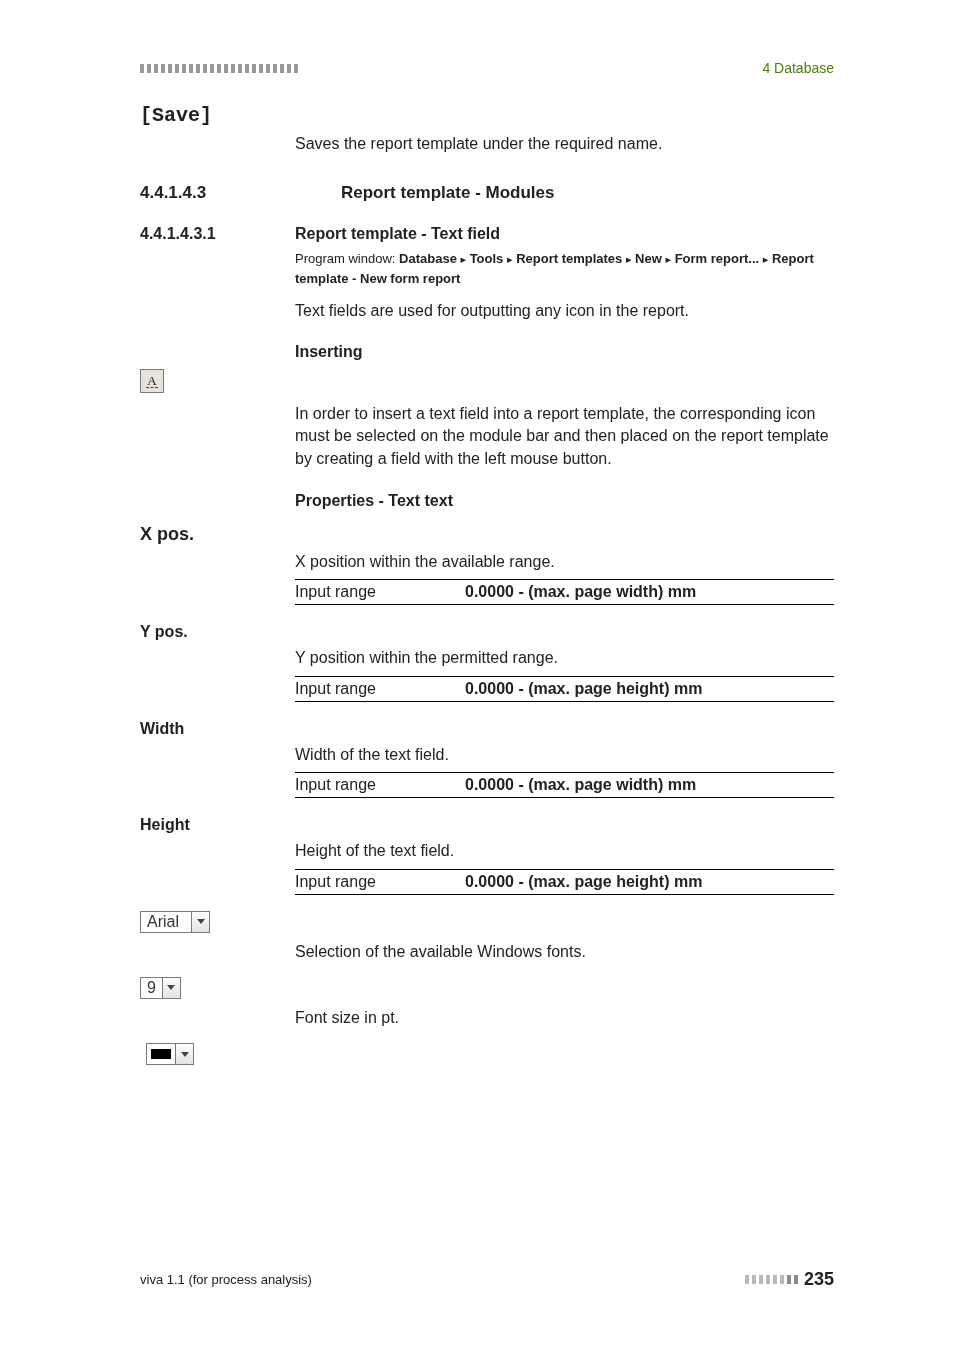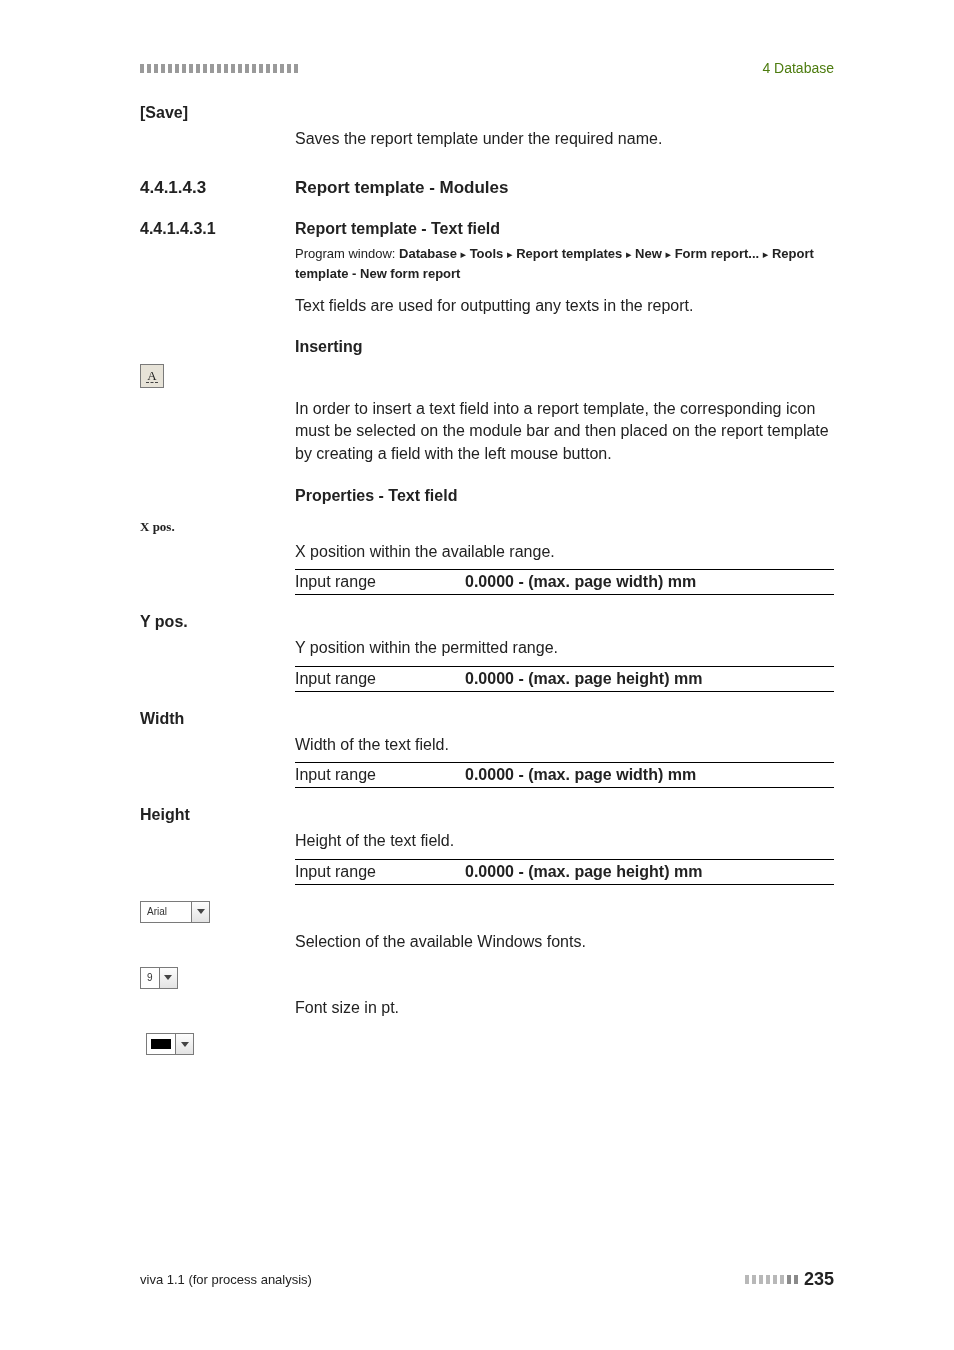--- a/index.html
+++ b/index.html
@@ -22,21 +22,21 @@
   .crumb b { font-weight: 700; }
   .section-gap { margin-top: 18px; }
   .table { width: 100%; border-collapse: collapse; }
   .table tr { border-top: 1px solid #000; border-bottom: 1px solid #000; }
   .table td { padding: 3px 0; font-size: 16px; }
   .table td:first-child { font-weight: 300; width: 170px; }
   .table td:last-child { font-weight: 700; }
   .icon-box { width: 24px; height: 24px; border: 1px solid #7a7a7a; background: #e7e3d8; display: inline-flex; align-items: center; justify-content: center; font-family: "Times New Roman", serif; font-size: 13px; font-weight: 400; }
   .icon-box span { border-bottom: 1px dashed #444; padding: 0 1px; line-height: 1; }
   .dropdown { display: inline-flex; align-items: stretch; border: 1px solid #7a7a7a; background: #fff; height: 22px; font-family: "Segoe UI", Tahoma, sans-serif; color:#333; }
-  .dropdown .dd-text { padding: 1px 6px; font-size: 10px; display: flex; align-items: center; text-align: center; }
+  .dropdown .dd-text { padding: 1px 6px; font-size: 16px; display: flex; align-items: center; text-align: center; }
   .dropdown .dd-arrow { width: 18px; border-left: 1px solid #7a7a7a; background: linear-gradient(#fdfdfd,#e3e3e3); display: flex; align-items: center; justify-content: center; }
   .dropdown .dd-arrow svg { width: 8px; height: 5px; }
   .dd-narrow .dd-text { min-width: 14px; }
   .color-swatch { width: 20px; height: 10px; background: #000; margin: auto 4px; }
   .footer { position: absolute; left: 140px; right: 120px; bottom: 60px; display: flex; justify-content: space-between; align-items: center; font-size: 13px; }
   .footer-right { display: flex; align-items: center; gap: 6px; }
   .footer-ticks { display: flex; gap: 3px; }
   .footer .tick { width: 4px; height: 9px; background: #b8b8b8; }
   .footer .tick.dark { background: #8a8a8a; }
   .pagenum { font-weight: 700; font-size: 18px; }
@@ -70,56 +70,56 @@
         <div class="tick"></div>
         <div class="tick"></div>
         <div class="tick"></div>
         <div class="tick"></div>
         <div class="tick"></div>
     </div>
     <div class="header-right">4 Database</div>
   </div>
 
   <div class="row">
-    <div class="gutter bold" style="font-size:16px;">[Save]</div>
+    <div class="gutter bold" style="font-size:20px;font-family:Liberation Mono, monospace;">[Save]</div>
   </div>
   <div class="indent body-text-light" style="margin-top:6px;">Saves the report template under the required name.</div>
 
-  <div class="row section-gap" style="margin-top:28px;">
+  <div class="row section-gap" style="margin-top:28px;gap:46px;">
     <div class="gutter"><span class="h-num">4.4.1.4.3</span></div>
     <div class="content"><span class="h-title">Report template - Modules</span></div>
   </div>
 
   <div class="row" style="margin-top:22px;">
     <div class="gutter"><span class="h-num" style="font-size:16px;">4.4.1.4.3.1</span></div>
     <div class="content"><span class="h-sub">Report template - Text field</span></div>
   </div>
   <div class="indent crumb" style="margin-top:4px;">
     <span>Program window: </span><b>Database</b> <span class="arrow">▸</span> <b>Tools</b> <span class="arrow">▸</span> <b>Report templates</b> <span class="arrow">▸</span> <b>New</b> <span class="arrow">▸</span> <b>Form report...</b> <span class="arrow">▸</span> <b>Report template - New form report</b>
   </div>
-  <div class="indent body-text-light" style="margin-top:12px;">Text fields are used for outputting any texts in the report.</div>
+  <div class="indent body-text-light" style="margin-top:12px;">Text fields are used for outputting any icon in the report.</div>
 
   <div class="indent" style="margin-top:20px;">
     <span class="h-sub">Inserting</span>
   </div>
   <div class="row" style="margin-top:8px;">
     <div class="gutter">
       <div class="icon-box">
           <span>A</span>
         </div>
     </div>
   </div>
   <div class="indent body-text-light" style="margin-top:10px;">In order to insert a text field into a report template, the corresponding icon must be selected on the module bar and then placed on the report template by creating a field with the left mouse button.</div>
 
   <div class="indent" style="margin-top:22px;">
-    <span class="h-sub">Properties - Text field</span>
+    <span class="h-sub">Properties - Text text</span>
   </div>
 
   <div class="row" style="margin-top:14px;">
-    <div class="gutter bold" style="font-size:13px;font-family:Liberation Serif, serif;">X pos.</div>
+    <div class="gutter bold" style="font-size:18px;">X pos.</div>
   </div>
   <div class="indent body-text-light" style="margin-top:6px;">X position within the available range.</div>
   <div class="indent" style="margin-top:6px;">
     <table class="table">
       <tbody>
           <tr>
         <td>Input range</td>
         <td>0.0000 - (max. page width) mm</td>
       </tr>
     </tbody>

